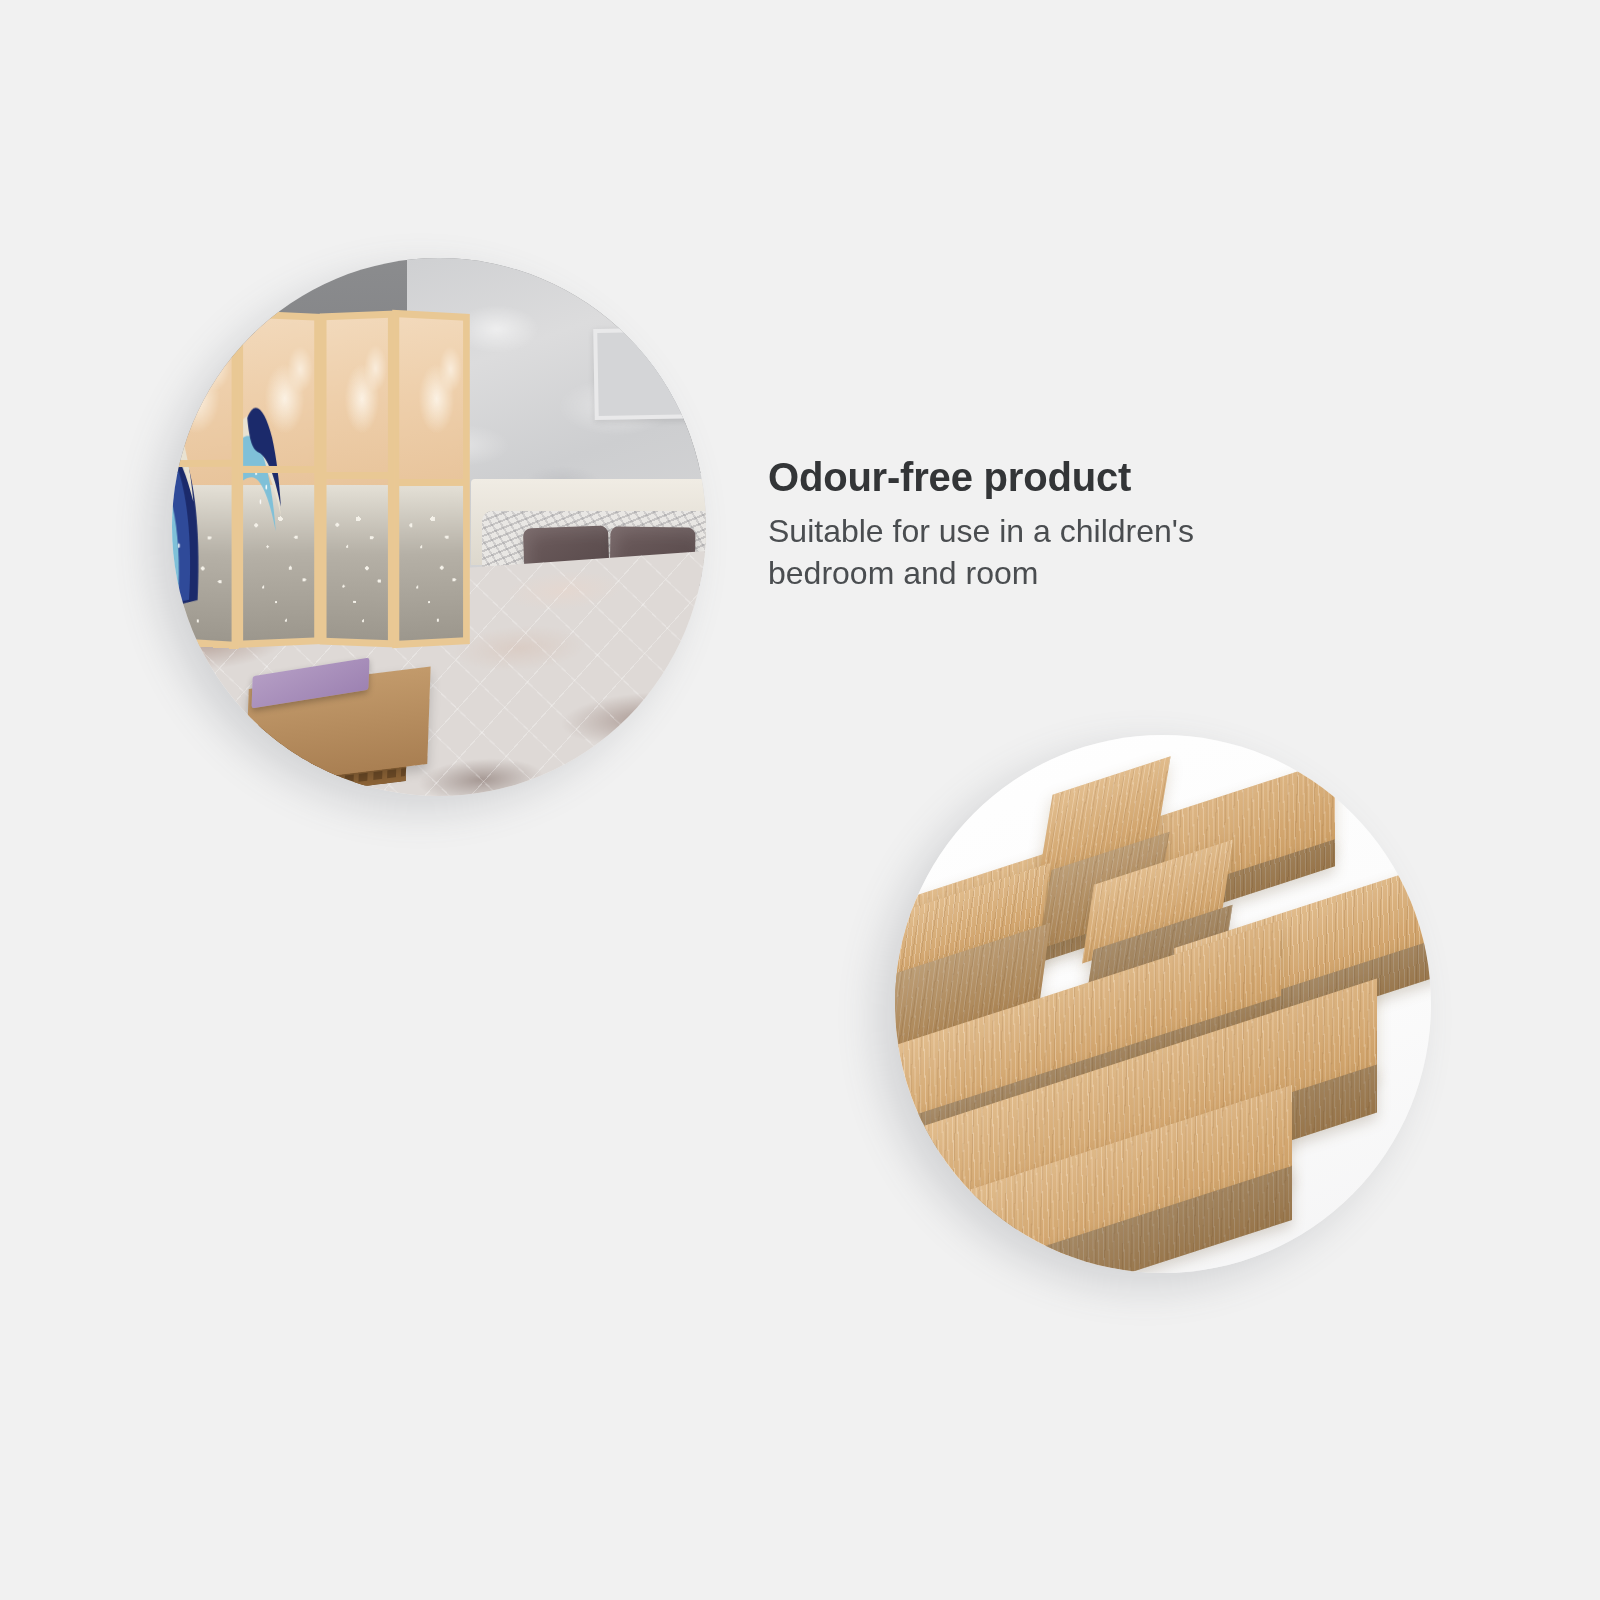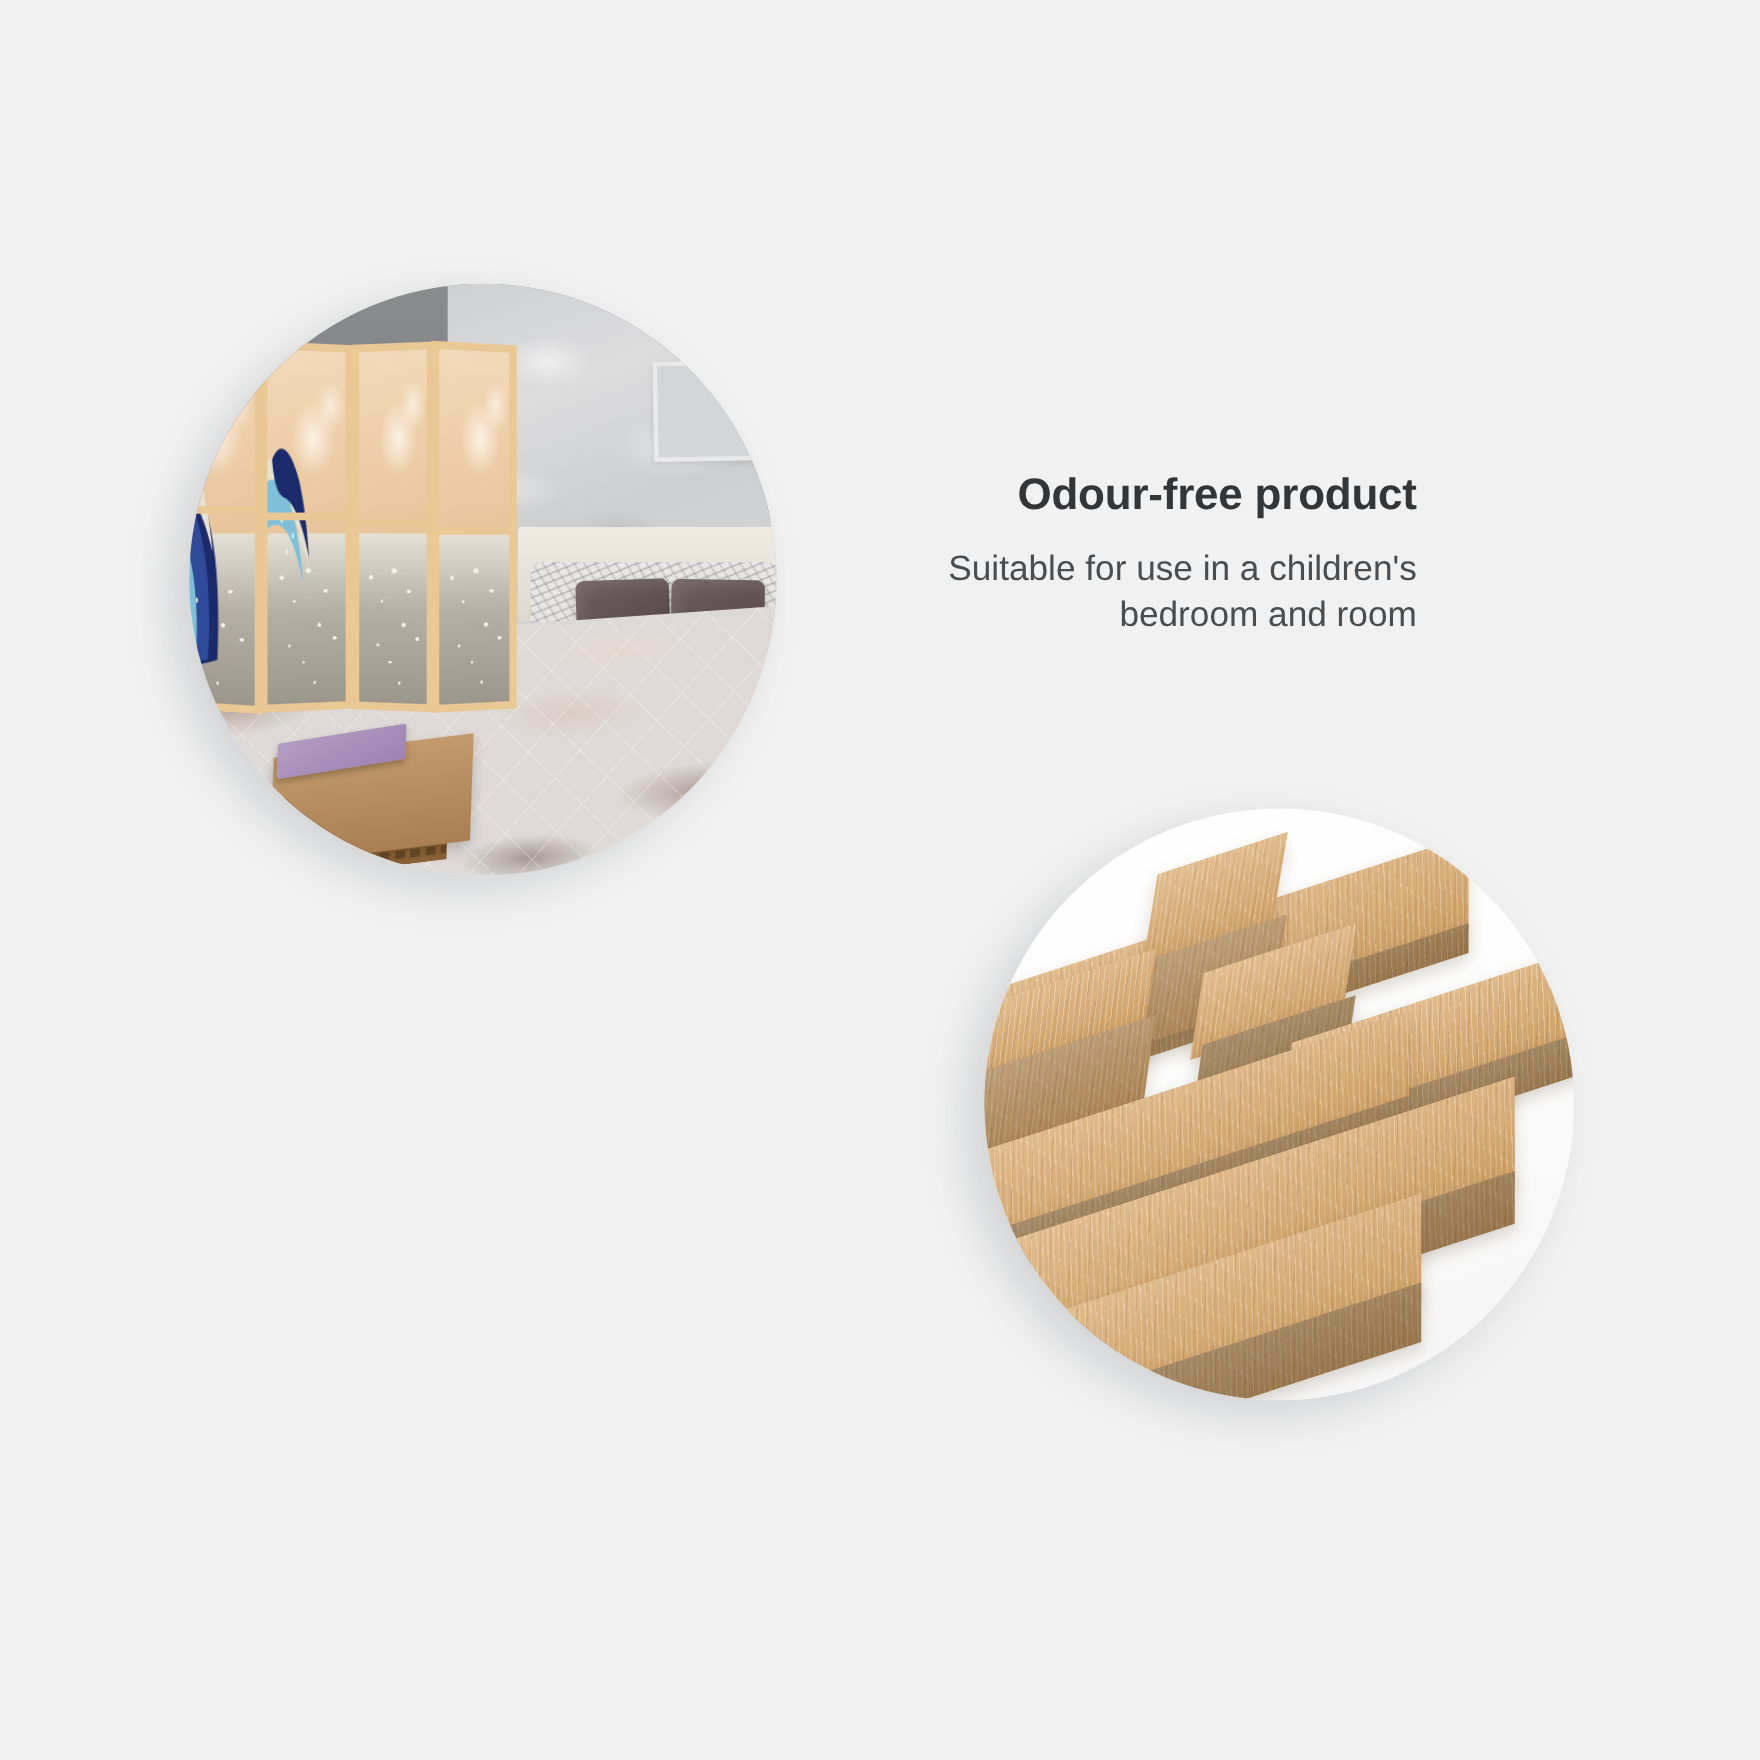--- a/index.html
+++ b/index.html
@@ -175,30 +175,30 @@
       repeating-linear-gradient(92deg, rgba(120,80,40,.16) 0 1px, transparent 1px 9px),
       linear-gradient(175deg, rgba(255,255,255,.22), rgba(150,105,55,.18));
     box-shadow: 0 6px 14px rgba(120,90,50,.22);
   }
   .face-top  { filter: brightness(1.08); }
   .face-left { filter: brightness(0.80); }
   .face-right{ filter: brightness(0.90); }
 
   
   .text-block { position:absolute; }
-  #text-odour { left: 768px; top: 428px; width: 520px; text-align: right; }
+  #text-odour { left: 768px; top: 455px; width: 520px; text-align: left; }
   #text-solid { left: 265px; top: 995px; width: 530px; text-align: right; }
 
   .feature-title {
     font-size: 40px; font-weight: bold; color: #333537;
     letter-spacing: -0.2px; line-height: 1.12;
   }
   .feature-desc {
     font-size: 32px; font-weight: 400; color: #4a4d50;
-    line-height: 1.32; margin-top: 22px;
+    line-height: 1.32; margin-top: 10px;
   }
 </style>
 </head>
 <body>
 
 <div id="stage">
 
   <div class="photo-circle" id="circle-bedroom">
     <div class="scene">
       <div class="bd-wall-dark"></div>

